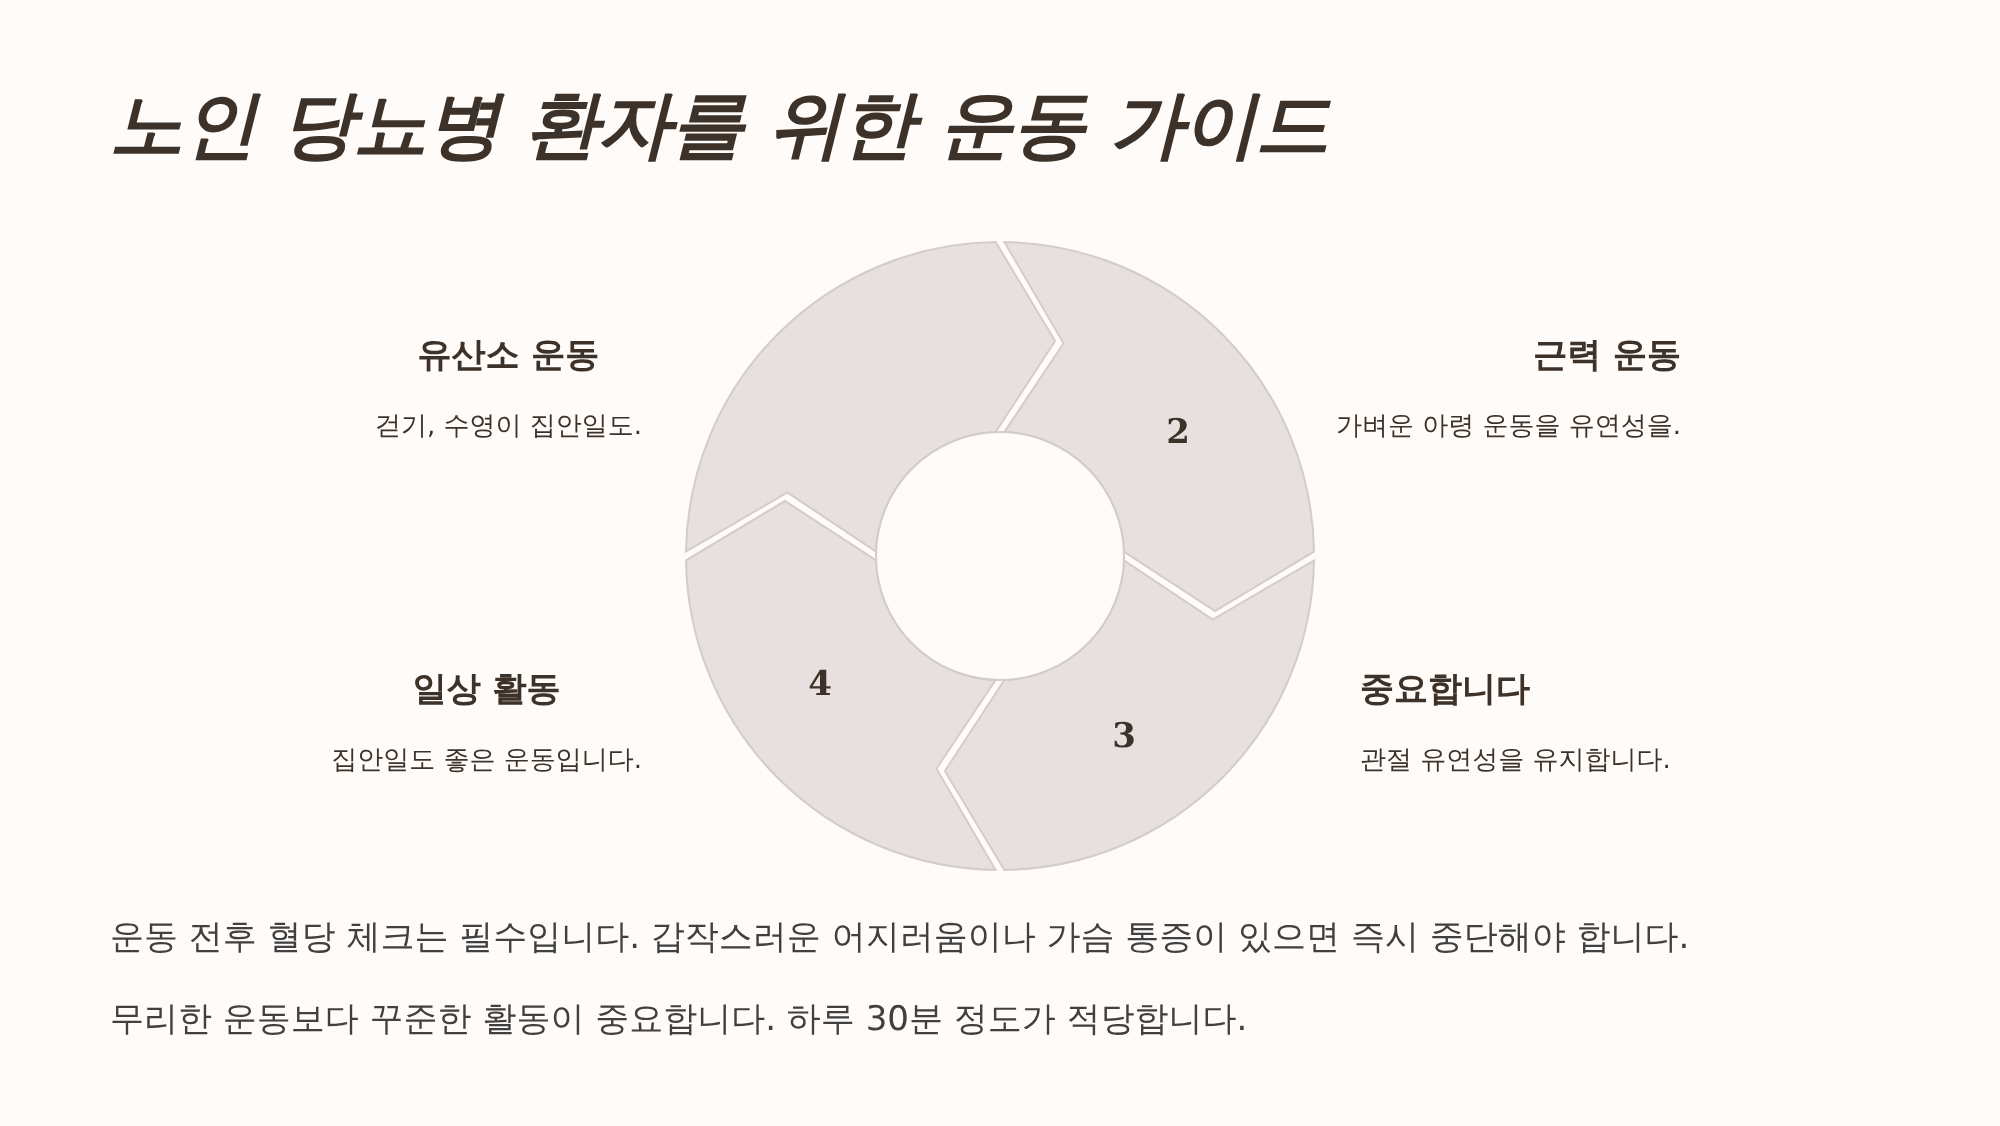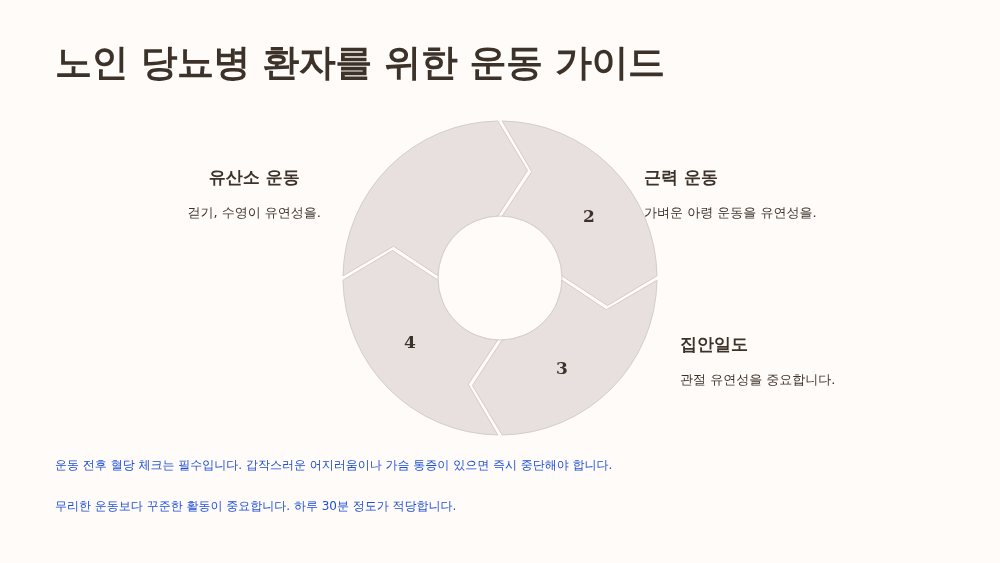--- a/index.html
+++ b/index.html
@@ -6,41 +6,41 @@
   body {
     width: 1000px; height: 563px; overflow: hidden;
     background: #fefbf8;
     font-family: "DejaVu Sans", "Liberation Sans", sans-serif;
     color: #3d3229;
     position: relative;
   }
   .title {
     position: absolute; left: 55px; top: 38px;
     font-size: 37px; font-weight: bold; letter-spacing: -0.5px;
-    color: #3d3229; margin: 0; white-space: nowrap;
+    color: #3d3229; margin: 0; white-space: nowrap; font-style: italic;
   }
   .cycle { position: absolute; left: 330px; top: 110px; width: 340px; height: 340px; }
   .cycle svg { width: 340px; height: 340px; display: block; }
   .seg path { fill: #e8e0df; stroke: #d4ccca; stroke-width: 1; }
   .seg text {
     font-family: "DejaVu Serif", "Liberation Serif", serif;
     font-weight: bold; font-size: 17px; fill: #3d3229;
     text-anchor: middle; dominant-baseline: middle;
   }
   .hole { fill: #fefbf8; stroke: #d4ccca; stroke-width: 1; }
   .step { position: absolute; white-space: nowrap; }
   .step .h { font-size: 17px; font-weight: bold; color: #3d3229; }
   .step .d { font-size: 13px; color: #3d3229; margin-top: 15px; }
   .step.left { text-align: center; }
   .s1 { right: 679px; top: 166px; }
-  .s2 { left: 644px; top: 166px; }
+  .s2 { left: 668px; top: 166px; text-align: right; }
   .s3 { left: 680px; top: 333px; }
   .s4 { right: 679px; top: 333px; }
   .note {
-    position: absolute; left: 55px; font-size: 12px; color: #1d4ed8; white-space: nowrap;
+    position: absolute; left: 55px; font-size: 17px; color: #404040; white-space: nowrap;
   }
   .n1 { top: 457px; }
   .n2 { top: 498px; text-align: right; }
 </style>
 </head>
 <body>
 
 <h1 class="title">노인 당뇨병 환자를 위한 운동 가이드</h1>
 
 <div class="cycle">
@@ -60,27 +60,29 @@
     <g class="seg">
       <path id="seg-3" d="M13.01541376051992,165.8000719968048 A157,157 0 0 1 167.8000719968049,11.01541376051992 L197.53778545492196,60.470141950067244 L167.8004616428058,106.03902816276013 A62,62 0 0 0 108.03902816276013,165.80046164280577 L63.64591382246873,136.2225181403206 Z"></path>
       <text id="num-3" x="80" y="233">4</text>
     </g>
     <circle id="hole" class="hole" cx="170" cy="168" r="62"></circle>
   </svg>
 </div>
 
 <div class="step left s1">
   <div class="h">유산소 운동</div>
-  <div class="d">걷기, 수영이 유연성을.</div>
+  <div class="d">걷기, 수영이 집안일도.</div>
 </div>
 <div class="step s2">
   <div class="h">근력 운동</div>
   <div class="d">가벼운 아령 운동을 유연성을.</div>
 </div>
 <div class="step s3">
-  <div class="h">집안일도</div>
-  <div class="d">관절 유연성을 중요합니다.</div>
+  <div class="h">중요합니다</div>
+  <div class="d">관절 유연성을 유지합니다.</div>
 </div>
 <div class="step left s4">
+  <div class="h">일상 활동</div>
+  <div class="d">집안일도 좋은 운동입니다.</div>
 </div>
 
 <p class="note n1" style="margin:0">운동 전후 혈당 체크는 필수입니다. 갑작스러운 어지러움이나 가슴 통증이 있으면 즉시 중단해야 합니다.</p>
 <p class="note n2" style="margin:0">무리한 운동보다 꾸준한 활동이 중요합니다. 하루 30분 정도가 적당합니다.</p>
 
 </body></html>

